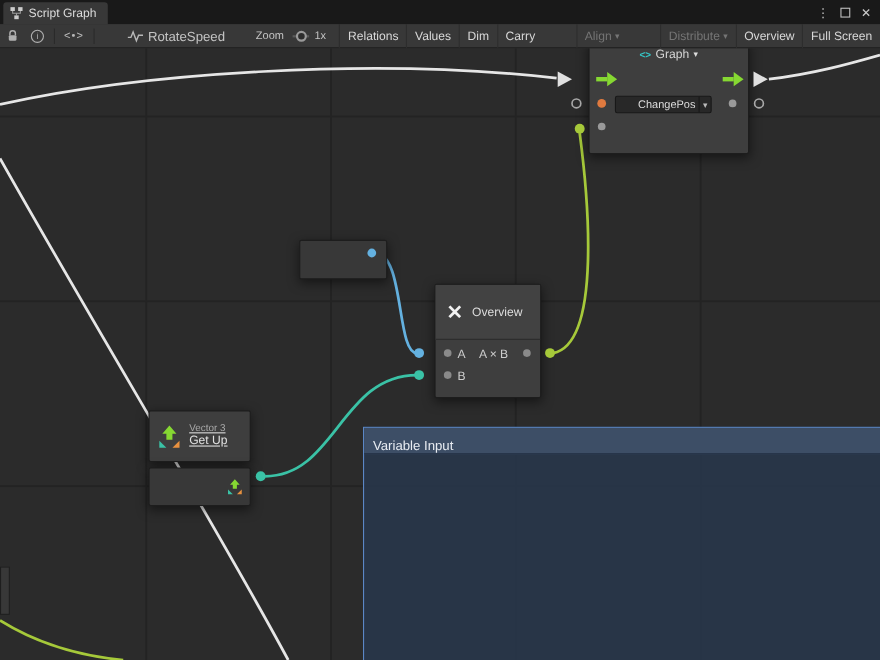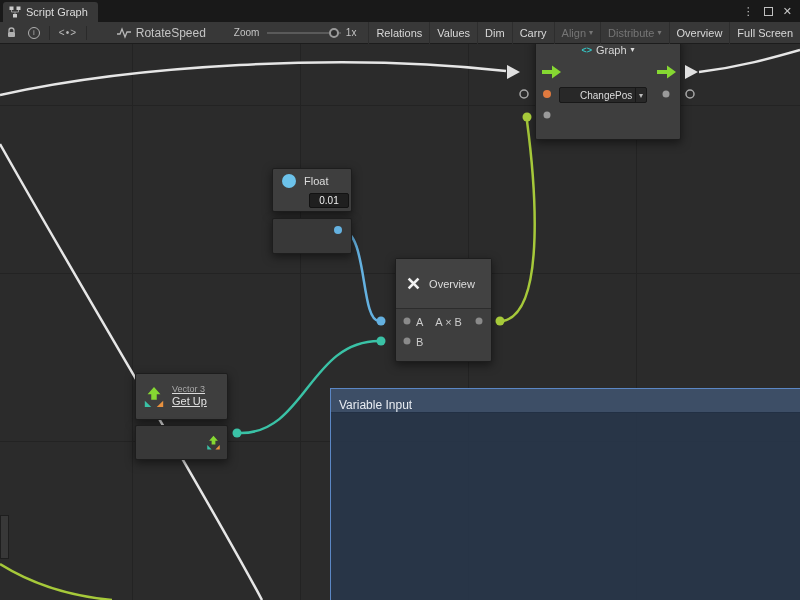--- a/index.html
+++ b/index.html
@@ -31,21 +31,21 @@
   .zoom-label { margin-left:28px; color:#c4c4c4; font-size:10px; }
   .slider { position:relative; width:92px; height:22px; margin-left:8px; }
   .slider .track { position:absolute; left:0; top:10px; width:100%; height:2px; background:#5a5a5a; }
   .slider .knob { position:absolute; right:2px; top:6px; width:10px; height:10px;
                   border-radius:50%; background:#2d2d2d; border:2px solid #9a9a9a; }
   .zoom-value { margin-left:5px; font-size:10px; color:#c4c4c4; }
   .tb-buttons { display:flex; margin-left:12px; height:22px; }
   .tb-buttons .btn { display:flex; align-items:center; gap:3px; padding:0 7px;
                      border-left:1px solid #2d2d2d; font-size:11px; color:#d8d8d8;
                      white-space:nowrap;justify-content:center; }
-  .tb-buttons .btn.disabled { color:#757575; }
+  .tb-buttons .btn.disabled { color:#757575;margin-left:30px; }
   .caret { font-size:8px; }
 
   
   .canvas { position:absolute; left:0; top:44px; width:800px; height:556px;
             overflow:hidden; background-color:#2b2b2b;
             background-image:
               linear-gradient(#232323 1.5px, transparent 1.5px),
               linear-gradient(90deg, #232323 1.5px, transparent 1.5px);
             background-size:168px 168px; background-position:132px 61px; }
   svg.wires   { position:absolute; left:0; top:0; z-index:1; pointer-events:none; }
@@ -199,27 +199,20 @@
       <span class="code-ic">&lt;&gt;</span>
       <span class="gtitle">Graph</span>
       <span class="caret">▾</span>
     </div>
     <div class="dropdown">
       <span class="dval">ChangePos</span>
       <span class="dd-caret">▾</span>
     </div>
   </div>
 
-  <div class="node float-node">
-    <div class="frow1">
-      <span class="float-dot"></span>
-      <span>Float</span>
-    </div>
-    <div class="float-val">0.01</div>
-  </div>
   <div class="node float-port"></div>
 
   <div class="node mult-node">
     <div class="mult-head">
       <span class="mult-x">✕</span>
       <span>Overview</span>
     </div>
     <div class="mrow mrow-a">
       <span>A</span>
       <span class="res">A × B</span>

